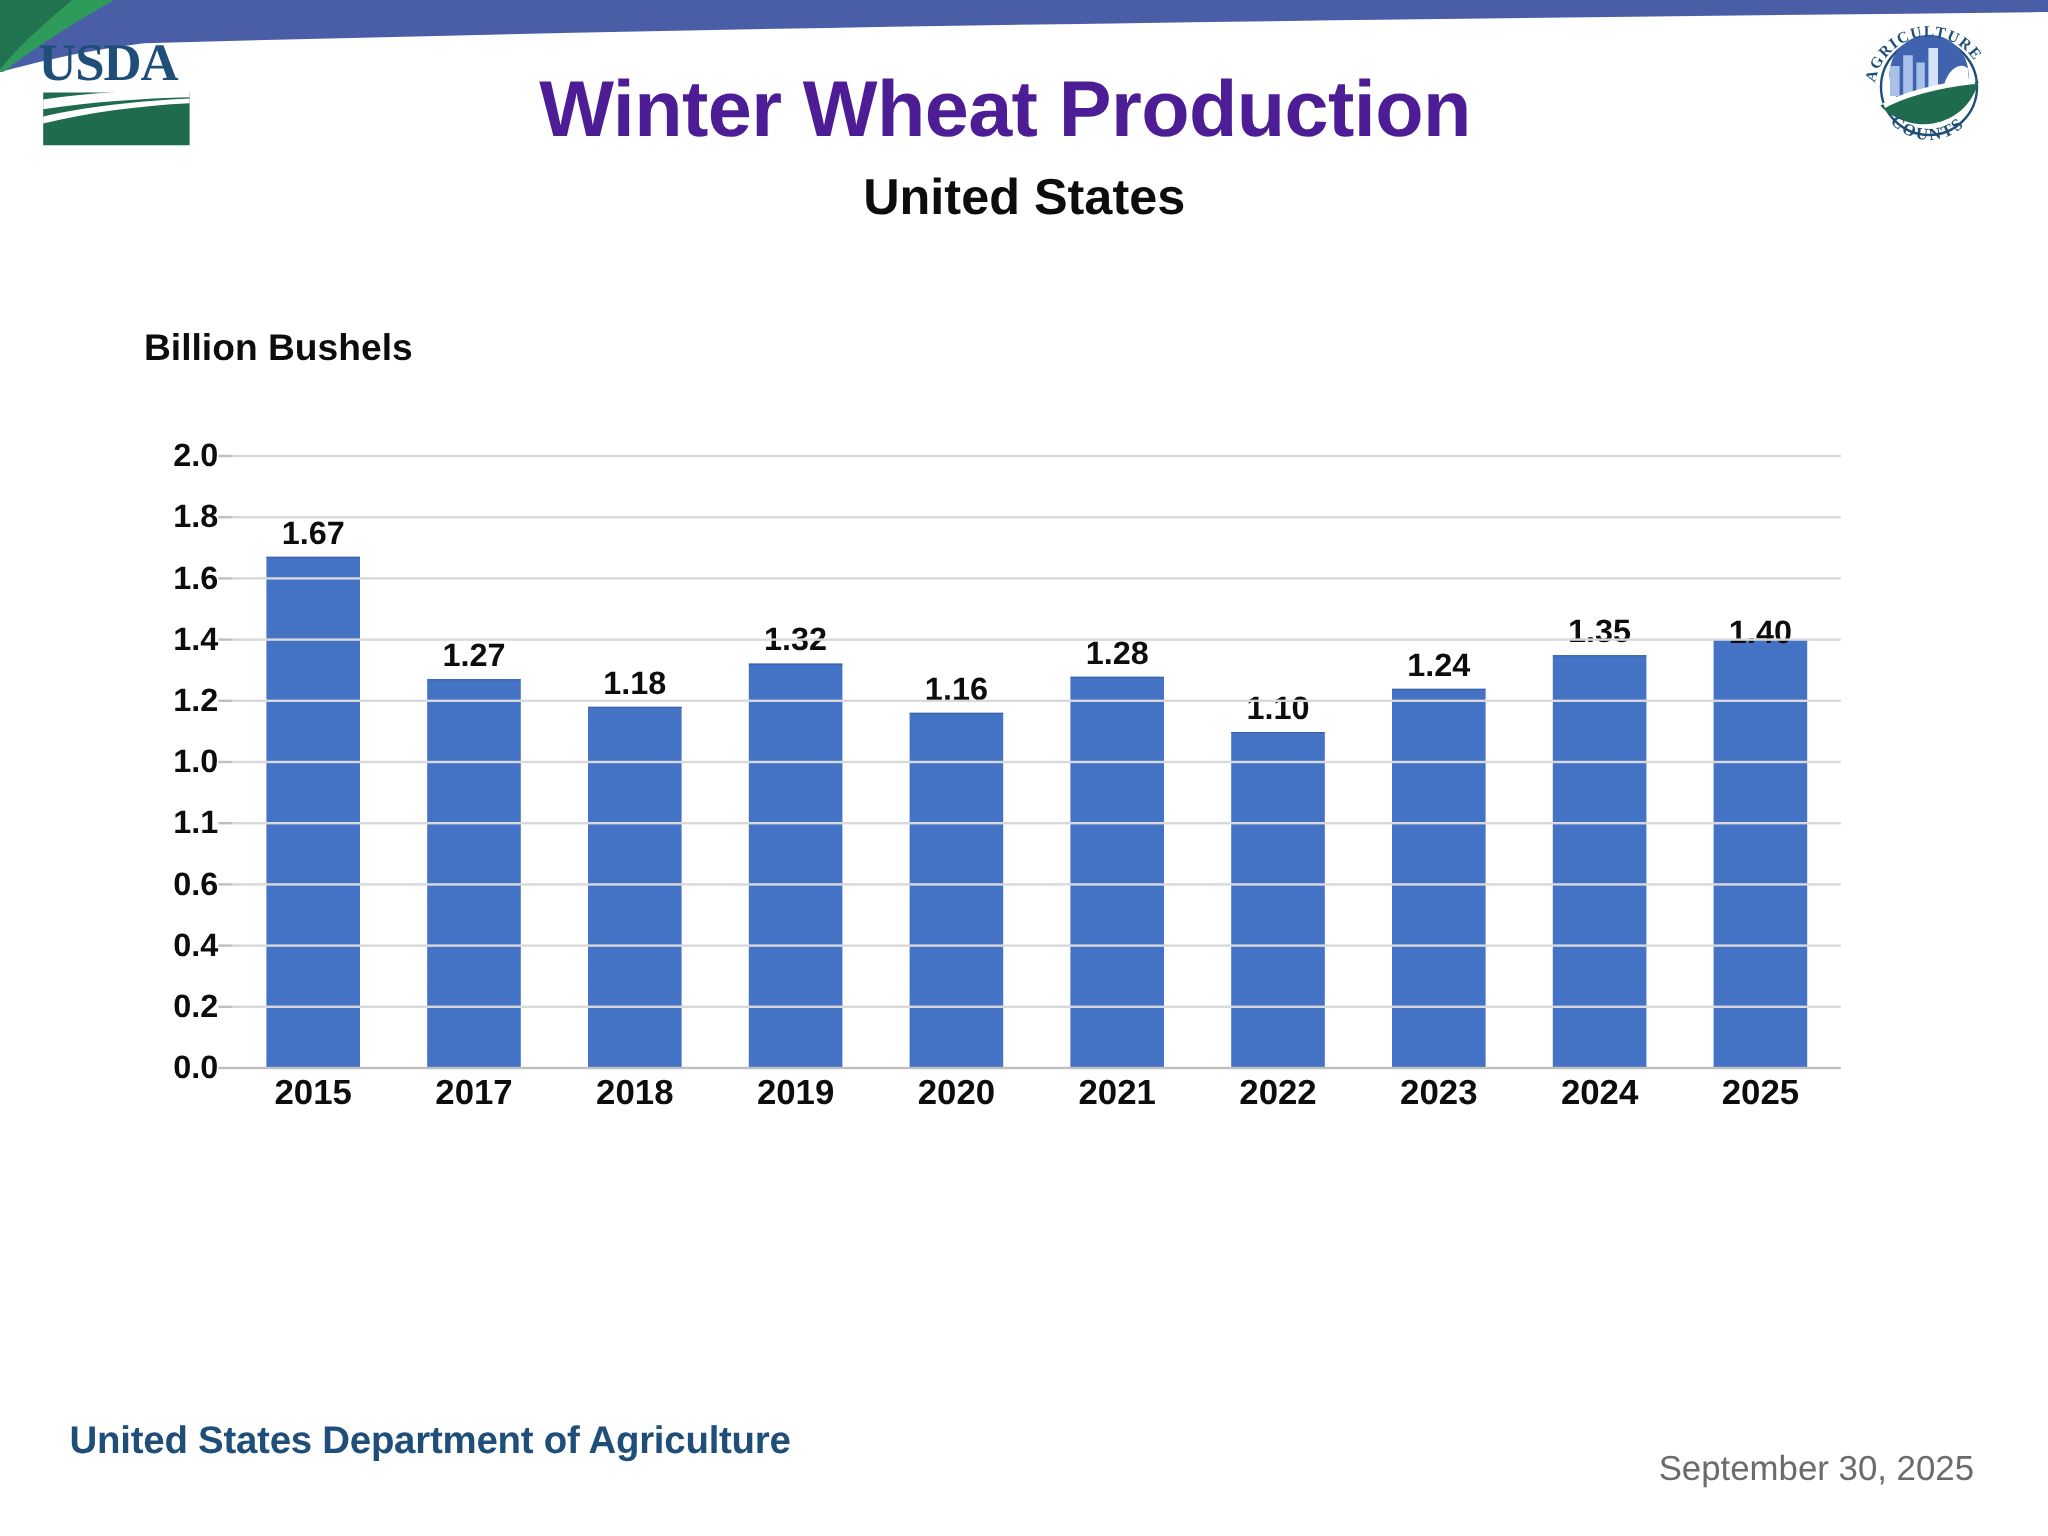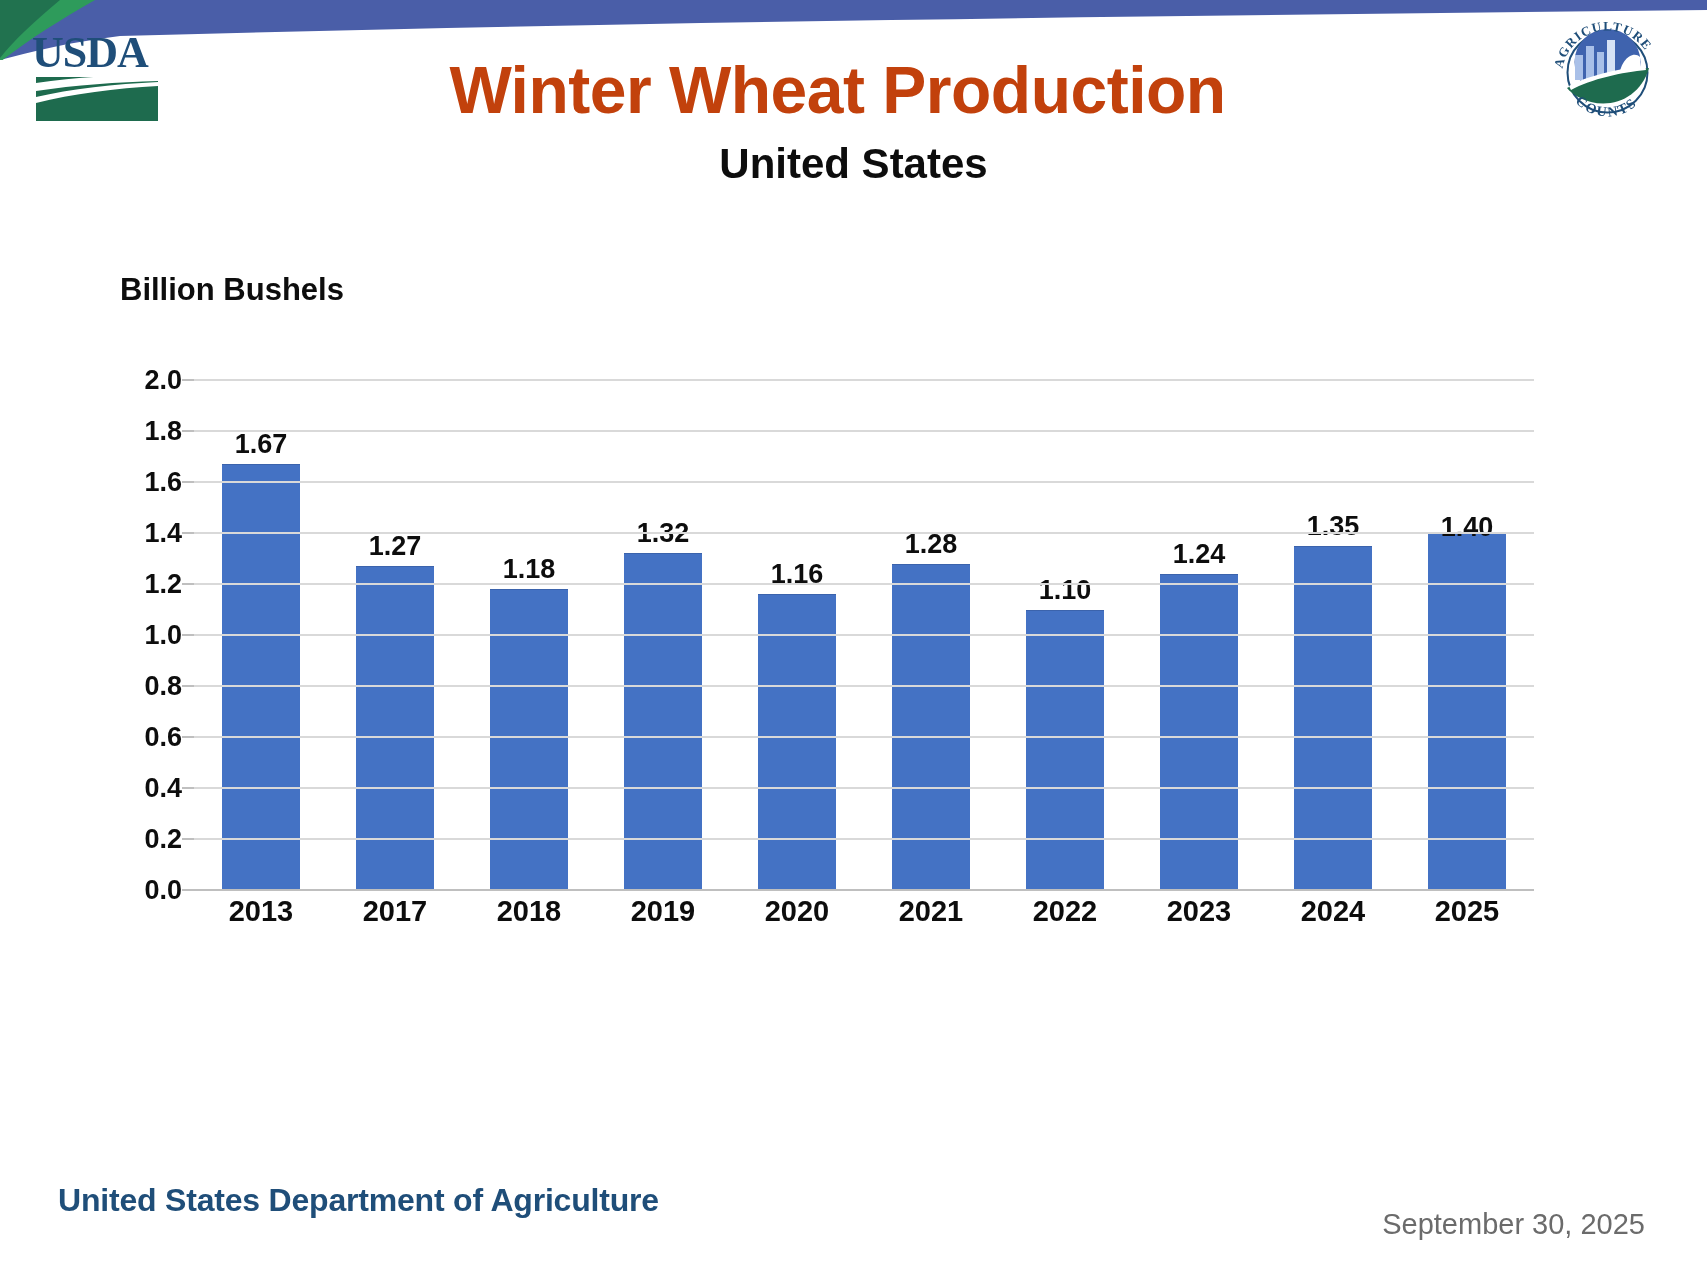--- a/index.html
+++ b/index.html
@@ -17,21 +17,21 @@
   
   .usda-logo { position: absolute; left: 30px; top: 25px; width: 135px; height: 105px; }
 
   
   .ag-counts-logo { position: absolute; left: 1545px; top: 10px; width: 125px; height: 125px; }
 
   
   .title-main {
     position: absolute; left: 0; top: 52px; width: 1675px;
     text-align: center;
-    font-size: 66px; font-weight: bold; color: #c2410c;
+    font-size: 66px; font-weight: bold; color: #4c1d95;
     letter-spacing: -0.5px;
   }
   .title-sub {
     position: absolute; left: 0; top: 140px; width: 1707px;
     text-align: center;
     font-size: 42px; font-weight: bold; color: #0d0d0d;
   }
 
   
   .units-label {
@@ -167,21 +167,21 @@
         <div class="y-tick" style="top: 51px;">1.8</div>
         <div class="y-tick-mark" style="top: 51px;"></div>
         <div class="y-tick" style="top: 102px;">1.6</div>
         <div class="y-tick-mark" style="top: 102px;"></div>
         <div class="y-tick" style="top: 153px; text-align: center;">1.4</div>
         <div class="y-tick-mark" style="top: 153px;"></div>
         <div class="y-tick" style="top: 204px;">1.2</div>
         <div class="y-tick-mark" style="top: 204px;"></div>
         <div class="y-tick" style="top: 255px;">1.0</div>
         <div class="y-tick-mark" style="top: 255px;"></div>
-        <div class="y-tick" style="top: 306px;">0.8</div>
+        <div class="y-tick" style="top: 306px;">1.1</div>
         <div class="y-tick-mark" style="top: 306px;"></div>
         <div class="y-tick" style="top: 357px; text-align: right;">0.6</div>
         <div class="y-tick-mark" style="top: 357px;"></div>
         <div class="y-tick" style="top: 408px;">0.4</div>
         <div class="y-tick-mark" style="top: 408px;"></div>
         <div class="y-tick" style="top: 459px;">0.2</div>
         <div class="y-tick-mark" style="top: 459px;"></div>
         <div class="y-tick" style="top: 510px;">0.0</div>
         <div class="y-tick-mark" style="top: 510px;"></div>
       </div>
@@ -235,21 +235,21 @@
         <div class="gridline" style="top: 152px; background: rgb(217, 217, 217);"></div>
         <div class="gridline" style="top: 203px; background: rgb(217, 217, 217);"></div>
         <div class="gridline" style="top: 254px; background: rgb(217, 217, 217);"></div>
         <div class="gridline" style="top: 305px; background: rgb(217, 217, 217);"></div>
         <div class="gridline" style="top: 356px; background: rgb(217, 217, 217);"></div>
         <div class="gridline" style="top: 407px; background: rgb(217, 217, 217);"></div>
         <div class="gridline" style="top: 458px; background: rgb(217, 217, 217);"></div>
       </div>
   </div>
   <div class="x-labels" id="xLabels">
-      <div class="x-label">2013</div>
+      <div class="x-label">2015</div>
       <div class="x-label">2017</div>
       <div class="x-label">2018</div>
       <div class="x-label">2019</div>
       <div class="x-label">2020</div>
       <div class="x-label">2021</div>
       <div class="x-label">2022</div>
       <div class="x-label">2023</div>
       <div class="x-label">2024</div>
       <div class="x-label">2025</div>
     </div>

